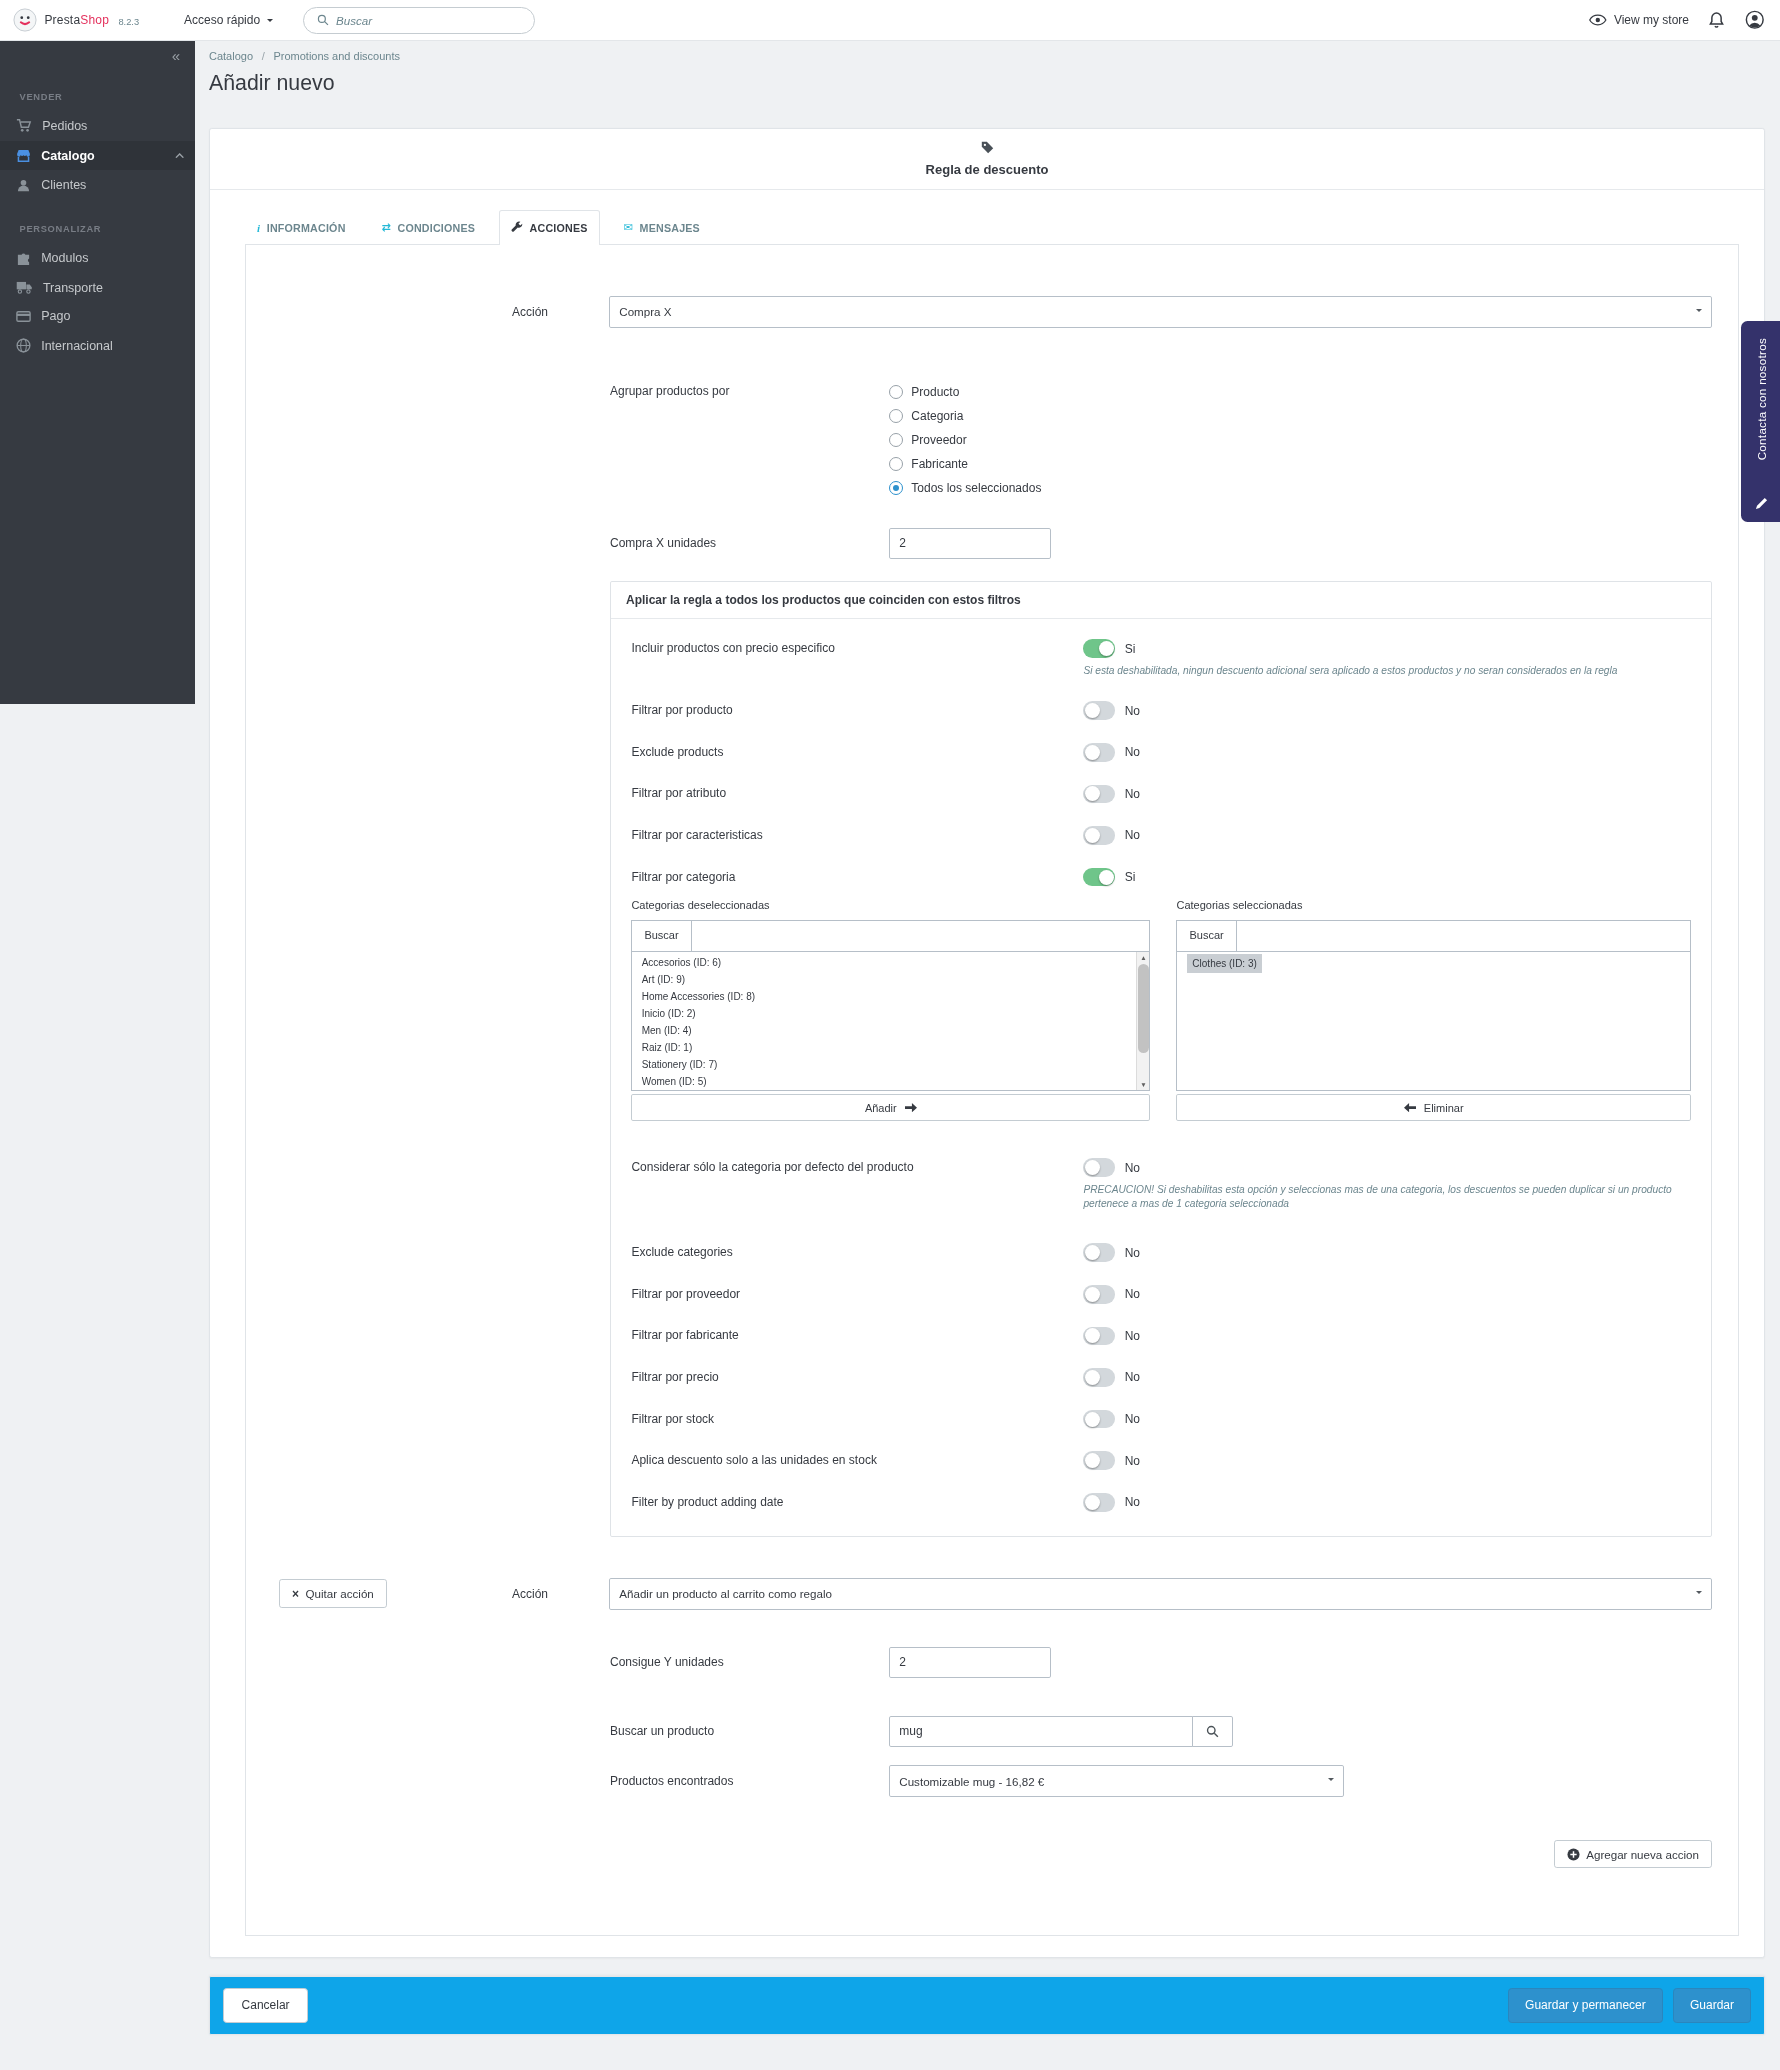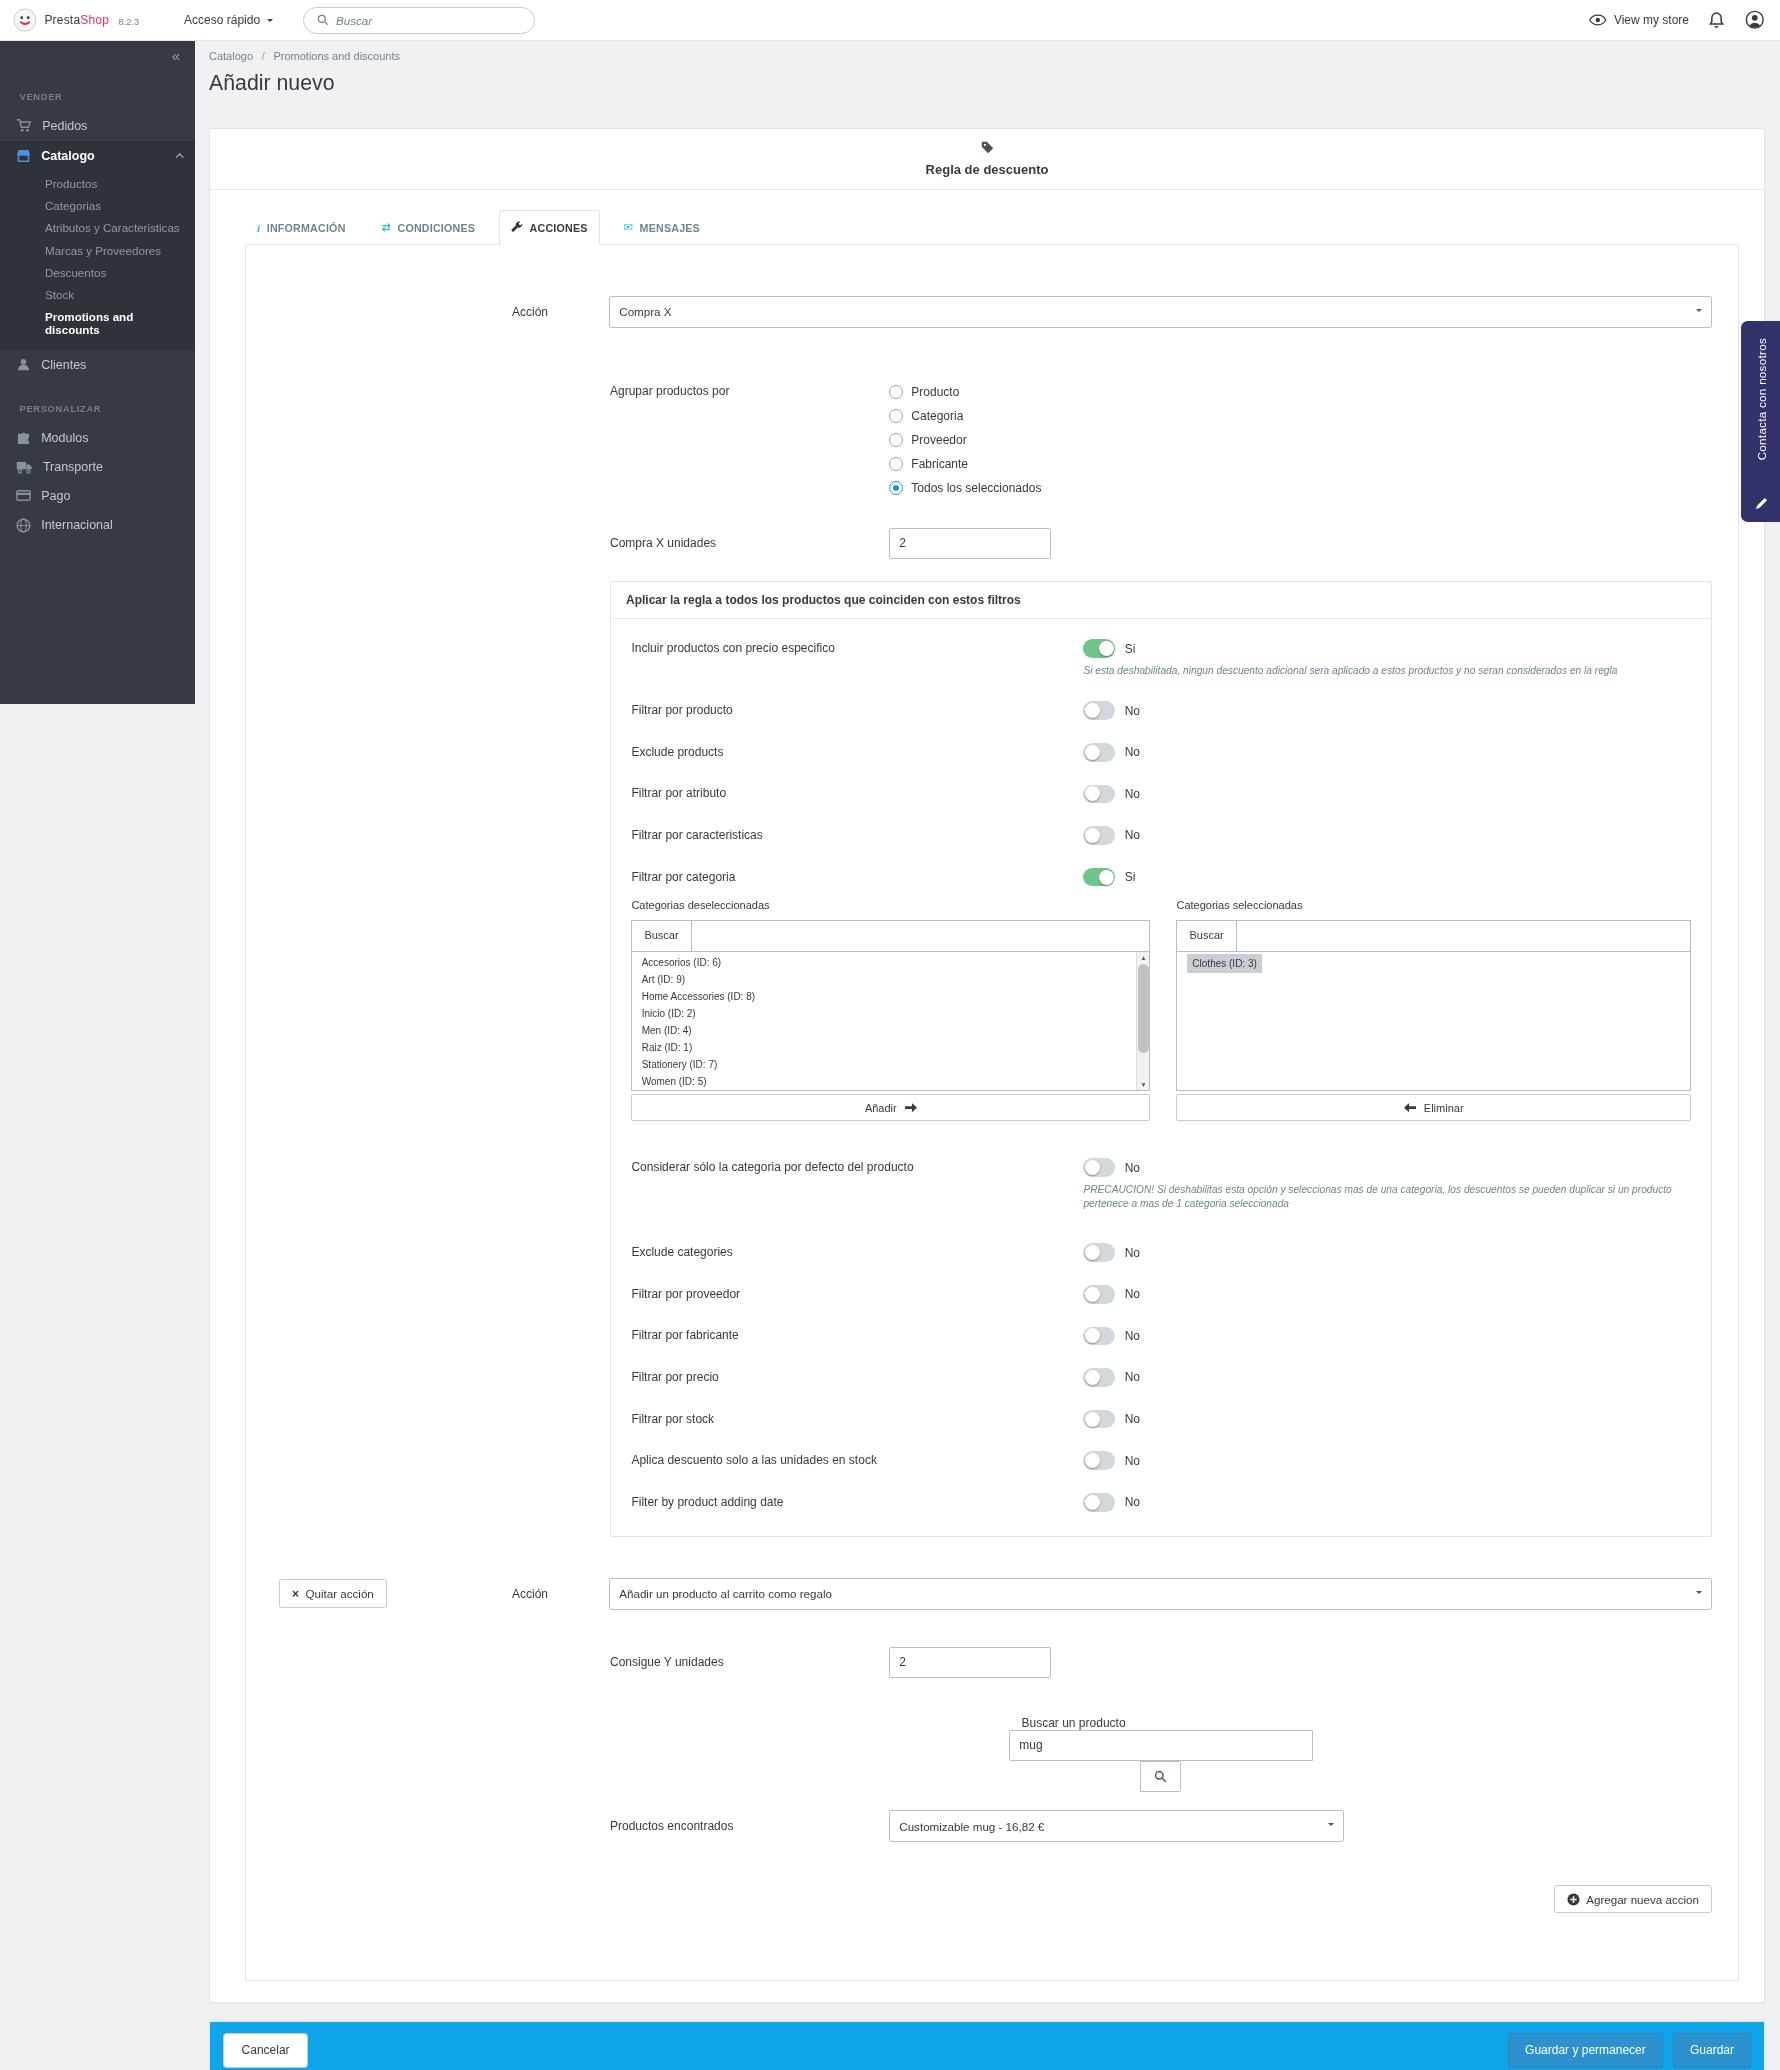--- a/index.html
+++ b/index.html
@@ -102,21 +102,21 @@
   .fakebar .thumb{position:absolute;top:12px;left:0.9px;width:10.2px;height:89px;background:#c2c2c2;border-radius:5.6px;cursor:grab;}
   .list-btn{margin-top:3.7px;height:27px;border:0.9px solid #c4ccd2;background:#fff;border-radius:1.9px;font-size:11px;color:#363a41;display:flex;align-items:center;justify-content:center;gap:8.3px;cursor:pointer;font-family:inherit;}
   
   .btn{display:inline-flex;align-items:center;gap:6.5px;border:0.9px solid #c4ccd2;background:#fff;color:#363a41;font-size:11.6px;padding:6.5px 12px;border-radius:2.8px;cursor:pointer;font-family:inherit;}
   .btn .x{font-weight:bold;font-size:12px;}
   .btn-primary{background:#2d91cd;border-color:#2a86bd;color:#fff;font-weight:500;padding:9.3px 16px;font-size:12px;border-radius:3.7px;}
   .btn-cancel{padding:9.3px 17.6px;font-size:12px;border-radius:3.7px;}
   
   .row-action2{display:flex;align-items:center;margin-top:41px;}
   .a2-left{width:302px;display:flex;align-items:center;justify-content:space-between;padding-left:33px;}
-  .mt40{margin-top:37px;} .mt41{margin-top:38px;flex-direction:column;} .mt20{margin-top:18.6px;} .mt30{margin-top:28px;} .mt56{margin-top:52px;}
+  .mt40{margin-top:37px;} .mt41{margin-top:38px;} .mt20{margin-top:18.6px;} .mt30{margin-top:28px;} .mt56{margin-top:52px;}
   .vcenter{align-items:center;}
   .inbtn{height:31px;width:41px;border:0.9px solid #b6bfc8;background:#fff;margin-left:-0.9px;display:flex;align-items:center;justify-content:center;cursor:pointer;border-radius:0 1.9px 1.9px 0;}
   .row-add{display:flex;justify-content:flex-end;margin:43px 26px 0 0;}
   
   .toolbar{margin-top:17.6px;background:#0ea5e9;border:0.9px solid #e3e6e9;box-shadow:0 -0.9px 2.8px rgba(0,0,0,.05);display:flex;align-items:center;justify-content:space-between;padding:11px 13px;border-radius:1.9px;}
   .toolbar-right{display:flex;gap:10.2px;}
   
   .contact-tab{position:absolute;top:321px;right:0;width:40px;height:201px;background:#34326b;border-radius:6.5px 0 0 6.5px;display:flex;flex-direction:column;align-items:center;justify-content:space-between;padding:16.7px 0 12px;cursor:pointer;z-index:20;}
   .contact-tab .vtext{writing-mode:vertical-rl;transform:rotate(180deg);color:#fff;font-size:11.6px;letter-spacing:0.3px;}
 </style>
@@ -188,29 +188,20 @@
     <div class="m-item">
       <svg width="15" height="15" viewBox="0 0 16 16">
         <path d="M1.2 6.2 2.8 2h10.4l1.6 4.2v1a1.9 1.9 0 0 1-3.8.2 1.9 1.9 0 0 1-3 .2 1.9 1.9 0 0 1-3-.2 1.9 1.9 0 0 1-3.8-.2z" fill="currentColor"></path>
         <path d="M2.6 9.4v4.6h10.8V9.4" fill="none" stroke="currentColor" stroke-width="1.6"></path>
       </svg>
       <span>Catalogo</span>
       <span class="spacer"></span>
       <svg width="9.3" height="5.6" viewBox="0 0 10 6">
         <path d="M1 5l4-4 4 4" stroke="#9aa0a6" stroke-width="1.5" fill="none"></path>
       </svg>
-    </div>
-    <div class="submenu">
-      <div class="sub-item">Productos</div>
-      <div class="sub-item">Categorias</div>
-      <div class="sub-item">Atributos y Caracteristicas</div>
-      <div class="sub-item">Marcas y Proveedores</div>
-      <div class="sub-item">Descuentos</div>
-      <div class="sub-item">Stock</div>
-      <div class="sub-item active">Promotions and discounts</div>
     </div>
   </div>
 
   <div class="m-item">
     <svg width="15" height="15" viewBox="0 0 16 16">
       <circle cx="8" cy="5" r="3" fill="currentColor"></circle>
       <path d="M2 14a6 6 0 0 1 12 0z" fill="currentColor"></path>
     </svg>
     <span>Clientes</span>
   </div>

